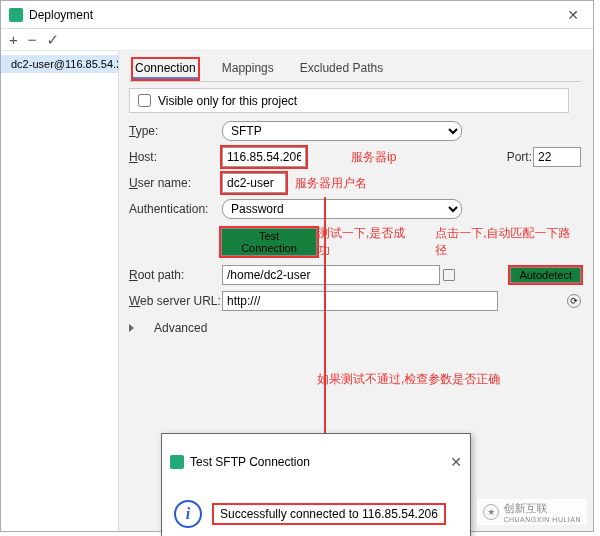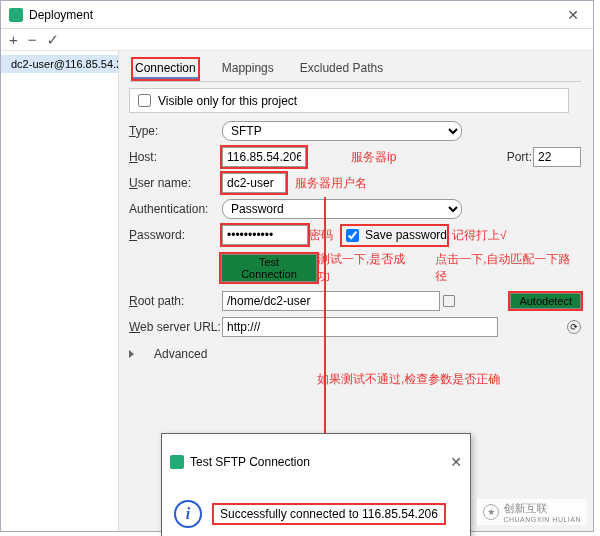--- a/index.html
+++ b/index.html
@@ -118,30 +118,20 @@
         <span class="lbl"><u>U</u>ser name:</span>
         <input type="text" class="redbox" style="width: 64px;" value="dc2-user">
         <span class="redtxt" style="margin-left:8px">服务器用户名</span>
       </div>
 
       <div class="row">
         <span class="lbl">Authentication:</span>
         <select><option>Password</option></select>
       </div>
 
-      <div class="row">
-        <span class="lbl"><u>P</u>assword:</span>
-        <input type="text" class="redbox" style="width: 86px;" value="•••••••••••">
-        <span class="redtxt">密码</span>
-        <span style="display:flex;align-items:center;gap:3px;margin-left:8px" class="redbox">
-          <input type="checkbox" checked="" style="">
-          <span>Save password</span>
-        </span>
-        <span class="redtxt" style="margin-left:4px">记得打上√</span>
-      </div>
 
       <div class="row">
         <span class="lbl"></span>
         <button class="btn redbox">Test Connection</button>
         <span class="redtxt">测试一下,是否成功</span>
         <span class="redtxt" style="margin-left:18px">点击一下,自动匹配一下路径</span>
       </div>
 
       <div class="row">
         <span class="lbl"><u>R</u>oot path:</span>

